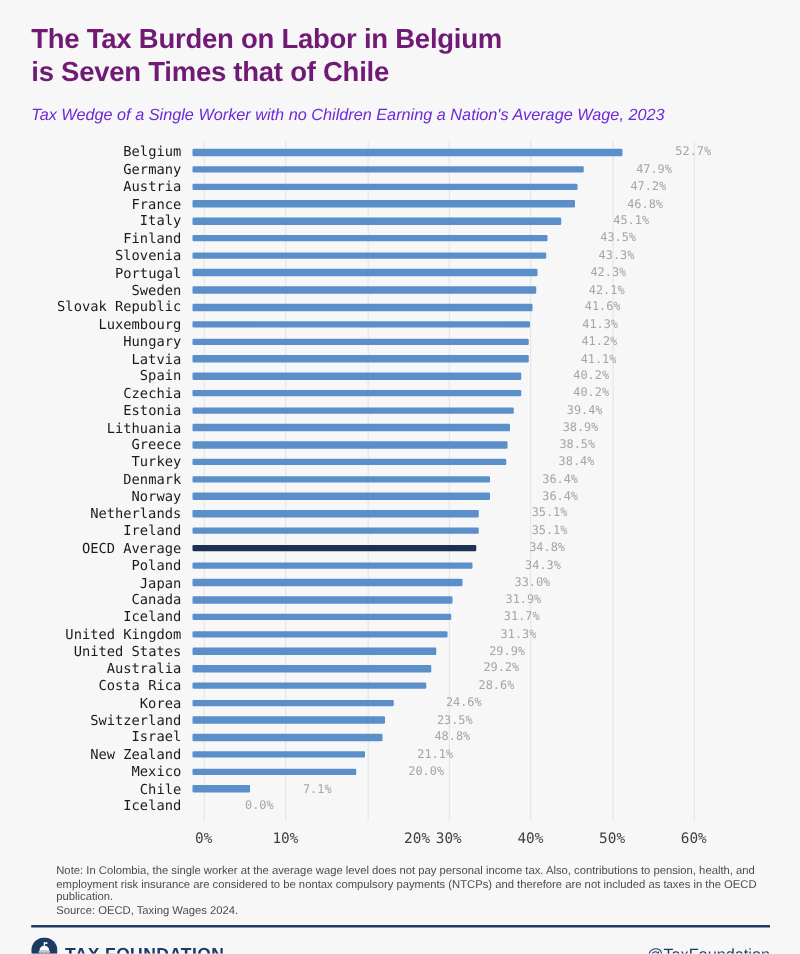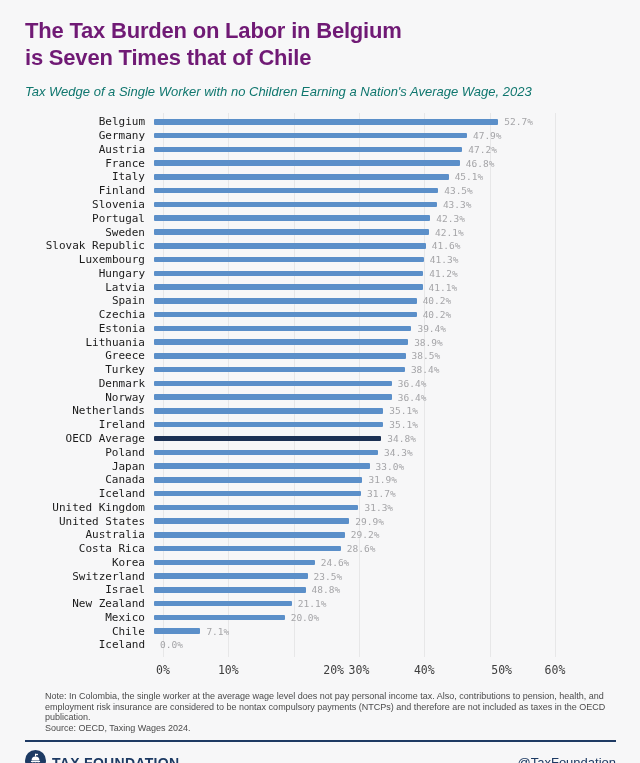--- a/index.html
+++ b/index.html
@@ -7,33 +7,33 @@
   .page {
     position:relative; width:640px; height:763px; background:#f7f7f8;
     font-family:"Liberation Sans", sans-serif; overflow:hidden;
   }
   .header { padding:17px 24px 0 25px; }
   .title {
     color:#701a75; font-size:22px; font-weight:bold; line-height:27px;
     letter-spacing:-0.2px;
   }
   .subtitle {
-    margin-top:13px; font-style:italic; font-size:13px; color:#0f766e;
+    margin-top:13px; font-style:italic; font-size:13px; color:#6d28d9;
   }
   .chart { position:relative; margin-top:16px; height:556px; }
   .gridlines { position:absolute; left:0; top:-2px; height:544px; width:640px; }
   .gridline { position:absolute; top:0; height:100%; width:1px; background:#e7e7e8; }
   .rows { position:relative; }
   .chart-row { display:flex; align-items:center; height:13.77px; }
   .row-label {
     width:154px; text-align:right; padding-right:9px; flex:none;
     font-family:"DejaVu Sans Mono", monospace; font-size:11px; color:#1b1b1b;
     white-space:nowrap;
   }
-  .bar-track { display:flex; align-items:center; flex:1; height:100%; }
+  .bar-track { display:flex; align-items:center; flex:1; height:100%;gap:36px; }
   .bar { height:5.5px; border-radius:1px; flex:none; }
   .bar-value {
     margin-left:6px; font-family:"DejaVu Sans Mono", monospace;
     font-size:9.5px; color:#a5a5a8; white-space:nowrap;
   }
   .axis { position:absolute; left:0; top:548px; width:640px; height:14px; }
   .axis-label {
     position:absolute; transform:translateX(-50%);
     font-family:"DejaVu Sans Mono", monospace; font-size:11.5px; color:#3e3e3e;
   }
@@ -347,21 +347,21 @@
             <span class="bar-value">0.0%</span>
           </div>
         </div>
       </div>
     <div class="axis">
         <div class="axis-label" style="left: 163px;">0%</div>
         <div class="axis-label" style="left: 228.333px;">10%</div>
         <div class="axis-label" style="left: 293.667px; margin-left: 40px;">20%</div>
         <div class="axis-label" style="left: 359px;">30%</div>
         <div class="axis-label" style="left: 424.333px;">40%</div>
-        <div class="axis-label" style="left: 489.667px; margin-left: 12px;">50%</div>
+        <div class="axis-label" style="left: 489.667px;">50%</div>
         <div class="axis-label" style="left: 555px;">60%</div>
       </div>
   </div>
 
   <div class="note-block">
     <div class="note">Note: In Colombia, the single worker at the average wage level does not pay personal income tax. Also, contributions to pension, health, and employment risk insurance are considered to be nontax compulsory payments (NTCPs) and therefore are not included as taxes in the OECD publication.</div>
     <div class="source">Source: OECD, Taxing Wages 2024.</div>
   </div>
 
   <div class="rule"></div>

